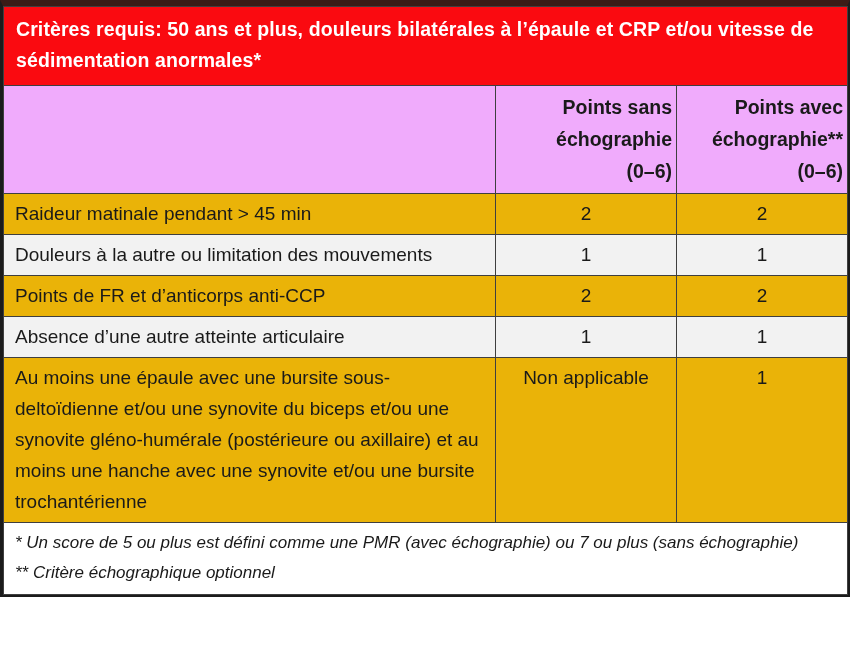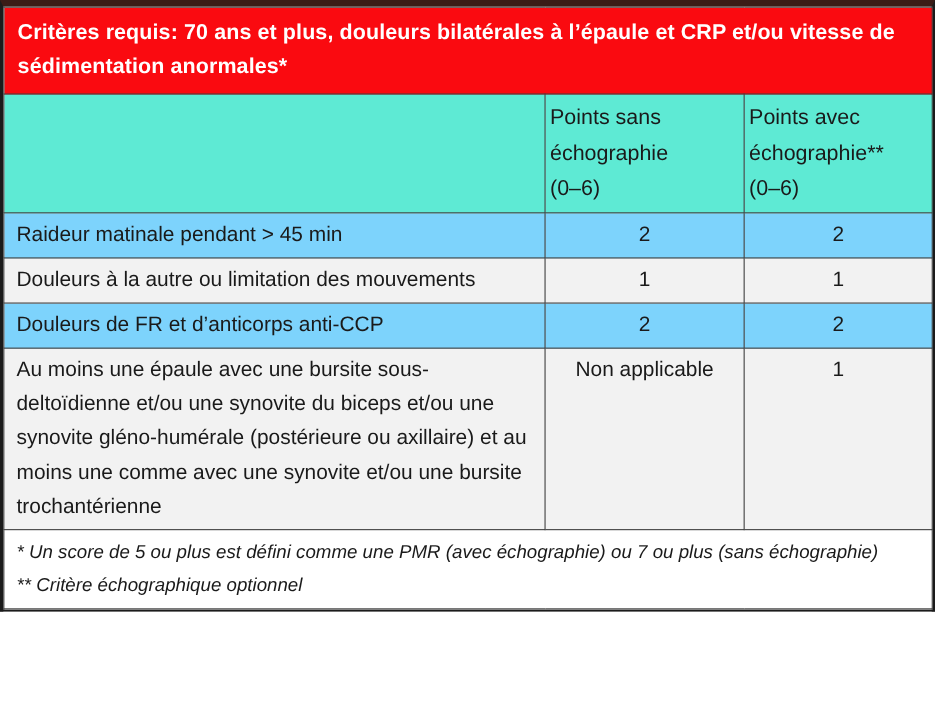--- a/index.html
+++ b/index.html
@@ -43,35 +43,35 @@
     font-weight: 700;
     font-size: 19.5px;
     line-height: 31px;
     padding: 7px 12px 9px 12px;
     white-space: pre-line;
     letter-spacing: 0.1px;
   }
 
   
   th {
-    background: #5eead4;
-    font-weight: 400;
+    background: #f0abfc;
+    font-weight: 700;
     font-size: 19.5px;
     line-height: 32px;
-    text-align: left;
+    text-align: right;
     padding: 5px 4px 6px 4px;
     white-space: pre-line;
     height: 96px;
   }
 
   
   tbody td {
     font-size: 19px;
     line-height: 31px;
-    background: #7dd3fc;
+    background: #eab308;
   }
   tbody tr:nth-child(even) td { background: #f2f2f2; }
   td.criterion {
     text-align: left;
     padding: 4px 12px 5px 11px;
   }
   td.points {
     text-align: center;
     padding: 4px 6px 5px 6px;
   }
@@ -91,21 +91,21 @@
 
 <div class="figure">
   <table class="criteria">
     <colgroup>
       <col class="c-criterion">
       <col class="c-sans">
       <col class="c-avec">
     </colgroup>
     <thead>
       <tr>
-        <td class="banner" colspan="3">Critères requis: 70 ans et plus, douleurs bilatérales à l’épaule et CRP et/ou vitesse de
+        <td class="banner" colspan="3">Critères requis: 50 ans et plus, douleurs bilatérales à l’épaule et CRP et/ou vitesse de
 sédimentation anormales*</td>
       </tr>
       <tr>
         <th></th>
         <th>Points sans
 échographie
 (0–6)</th>
         <th>Points avec
 échographie**
 (0–6)</th>
@@ -116,26 +116,31 @@
         <td class="criterion">Raideur matinale pendant &gt; 45 min</td>
         <td class="points">2</td>
         <td class="points">2</td>
       </tr>
       <tr class="single">
         <td class="criterion">Douleurs à la autre ou limitation des mouvements</td>
         <td class="points">1</td>
         <td class="points">1</td>
       </tr>
       <tr class="single">
-        <td class="criterion">Douleurs de FR et d’anticorps anti-CCP</td>
+        <td class="criterion">Points de FR et d’anticorps anti-CCP</td>
         <td class="points">2</td>
         <td class="points">2</td>
       </tr>
+      <tr class="single">
+        <td class="criterion">Absence d’une autre atteinte articulaire</td>
+        <td class="points">1</td>
+        <td class="points">1</td>
+      </tr>
       <tr>
-        <td class="criterion">Au moins une épaule avec une bursite sous-deltoïdienne et/ou une synovite du biceps et/ou une synovite gléno-humérale (postérieure ou axillaire) et au moins une comme avec une synovite et/ou une bursite trochantérienne</td>
+        <td class="criterion">Au moins une épaule avec une bursite sous-deltoïdienne et/ou une synovite du biceps et/ou une synovite gléno-humérale (postérieure ou axillaire) et au moins une hanche avec une synovite et/ou une bursite trochantérienne</td>
         <td class="points">Non applicable</td>
         <td class="points">1</td>
       </tr>
     </tbody>
     <tfoot>
       <tr>
         <td colspan="3">
           <div>* Un score de 5 ou plus est défini comme une PMR (avec échographie) ou 7 ou plus (sans échographie)</div>
           <div>** Critère échographique optionnel</div>
 

